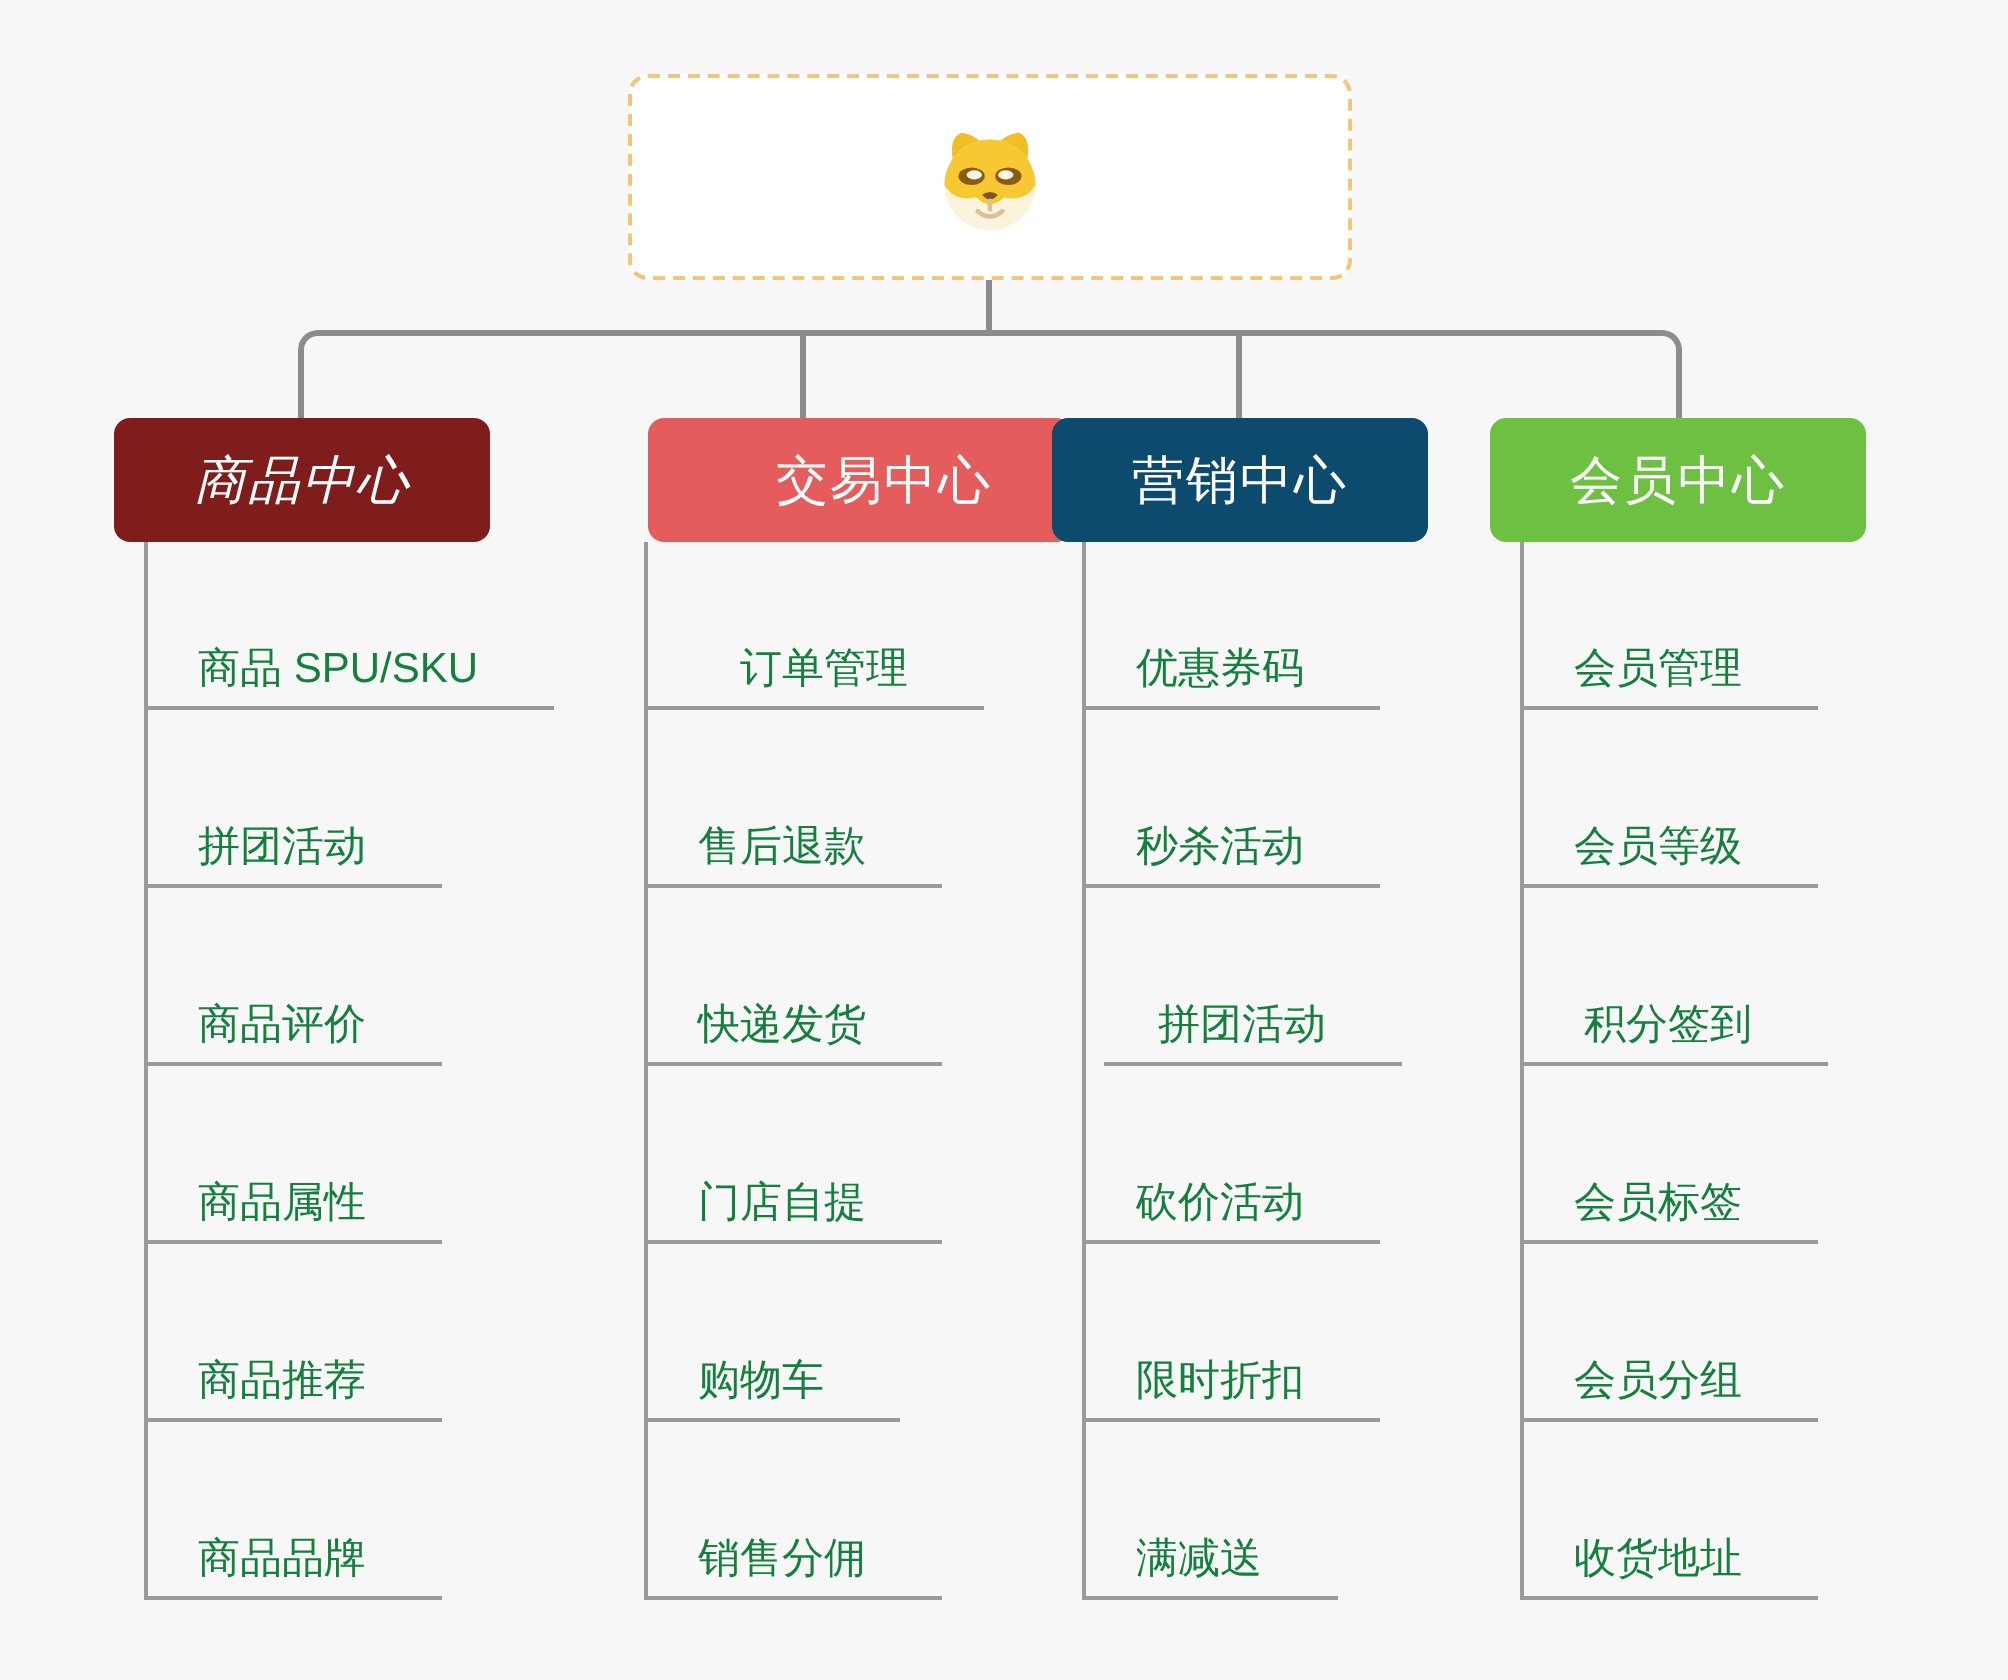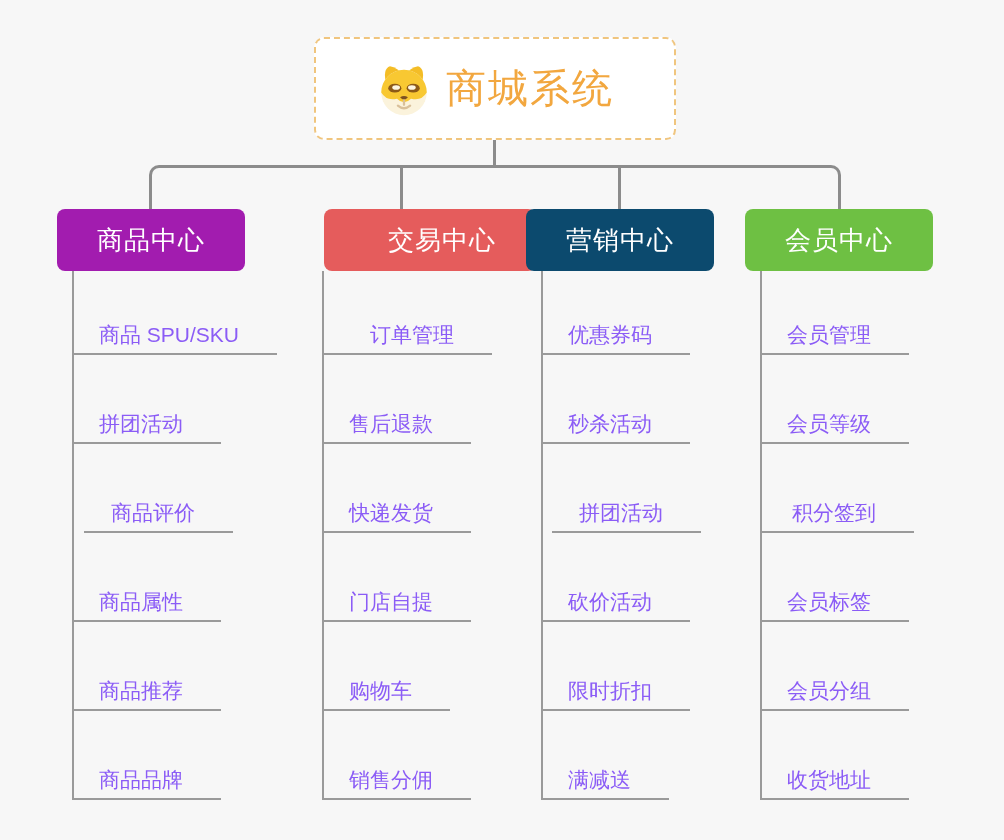--- a/index.html
+++ b/index.html
@@ -47,21 +47,21 @@
     display:flex;align-items:center;justify-content:center;
     color:#ffffff;font-size:26px;letter-spacing:1px;white-space:nowrap;
     cursor:pointer;
   }
 
   
   .child-node{
     position:absolute;
     padding:2px 38px 4px 27px;
     border-bottom:2px solid #9a9a9a;
-    font-size:21px;line-height:28px;color:#8b5cf6;
+    font-size:21px;line-height:28px;color:#15803d;
     white-space:nowrap;cursor:pointer;
   }
 </style>
 </head>
 <body>
 
 <div class="canvas">
 
   <div class="stem"></div>
   <div class="trunk"></div>
@@ -74,29 +74,28 @@
       <path d="M52 27 Q57 9 48 6 Q39 8 35 14 Z" fill="#f4bd26"></path>
       <circle cx="32" cy="36" r="26" fill="#fbf3dc"></circle>
       <path d="M6 36 A26 26 0 0 1 58 36 Q52 46 40 43 Q32 51 24 43 Q12 46 6 36 Z" fill="#f8c832"></path>
       <ellipse cx="21.5" cy="31" rx="7.5" ry="5" fill="#8c5a17"></ellipse>
       <ellipse cx="23" cy="30.2" rx="4.4" ry="2.6" fill="#fdf6e0"></ellipse>
       <ellipse cx="42.5" cy="31" rx="7.5" ry="5" fill="#8c5a17"></ellipse>
       <ellipse cx="41" cy="30.2" rx="4.4" ry="2.6" fill="#fdf6e0"></ellipse>
       <path d="M27.5 41.5 Q32 38.5 36.5 41.5 Q32 47 27.5 41.5 Z" fill="#7c5220"></path>
       <path d="M32 45 L32 50 M25 51 Q32 57 39 51" stroke="#d9c09a" stroke-width="2.6" fill="none" stroke-linecap="round"></path>
     </svg>
-    <span class="root-title" style="color: rgb(242, 167, 63);">商城系统</span>
   </div>
 
   <div id="branches">
       <div class="col-line" style="left: 72px;"></div>
-      <div class="branch-node" style="left: 57px; background: #a21caf;">商品中心</div>
+      <div class="branch-node" style="left: 57px; background: #7f1d1d; font-style: italic;">商品中心</div>
       <div class="child-node" style="left: 72px; top: 319px;">商品 SPU/SKU</div>
       <div class="child-node" style="left: 72px; top: 408px;">拼团活动</div>
-      <div class="child-node" style="left: 84px; top: 497px;">商品评价</div>
+      <div class="child-node" style="left: 72px; top: 497px;">商品评价</div>
       <div class="child-node" style="left: 72px; top: 586px;">商品属性</div>
       <div class="child-node" style="left: 72px; top: 675px;">商品推荐</div>
       <div class="child-node" style="left: 72px; top: 764px;">商品品牌</div>
       <div class="col-line" style="left: 322px;"></div>
       <div class="branch-node" style="left: 324px; background: rgb(229, 92, 92); padding-left: 24px;">交易中心</div>
       <div class="child-node" style="left: 322px; top: 319px; padding-left: 48px;">订单管理</div>
       <div class="child-node" style="left: 322px; top: 408px;">售后退款</div>
       <div class="child-node" style="left: 322px; top: 497px;">快递发货</div>
       <div class="child-node" style="left: 322px; top: 586px;">门店自提</div>
       <div class="child-node" style="left: 322px; top: 675px;">购物车</div>

